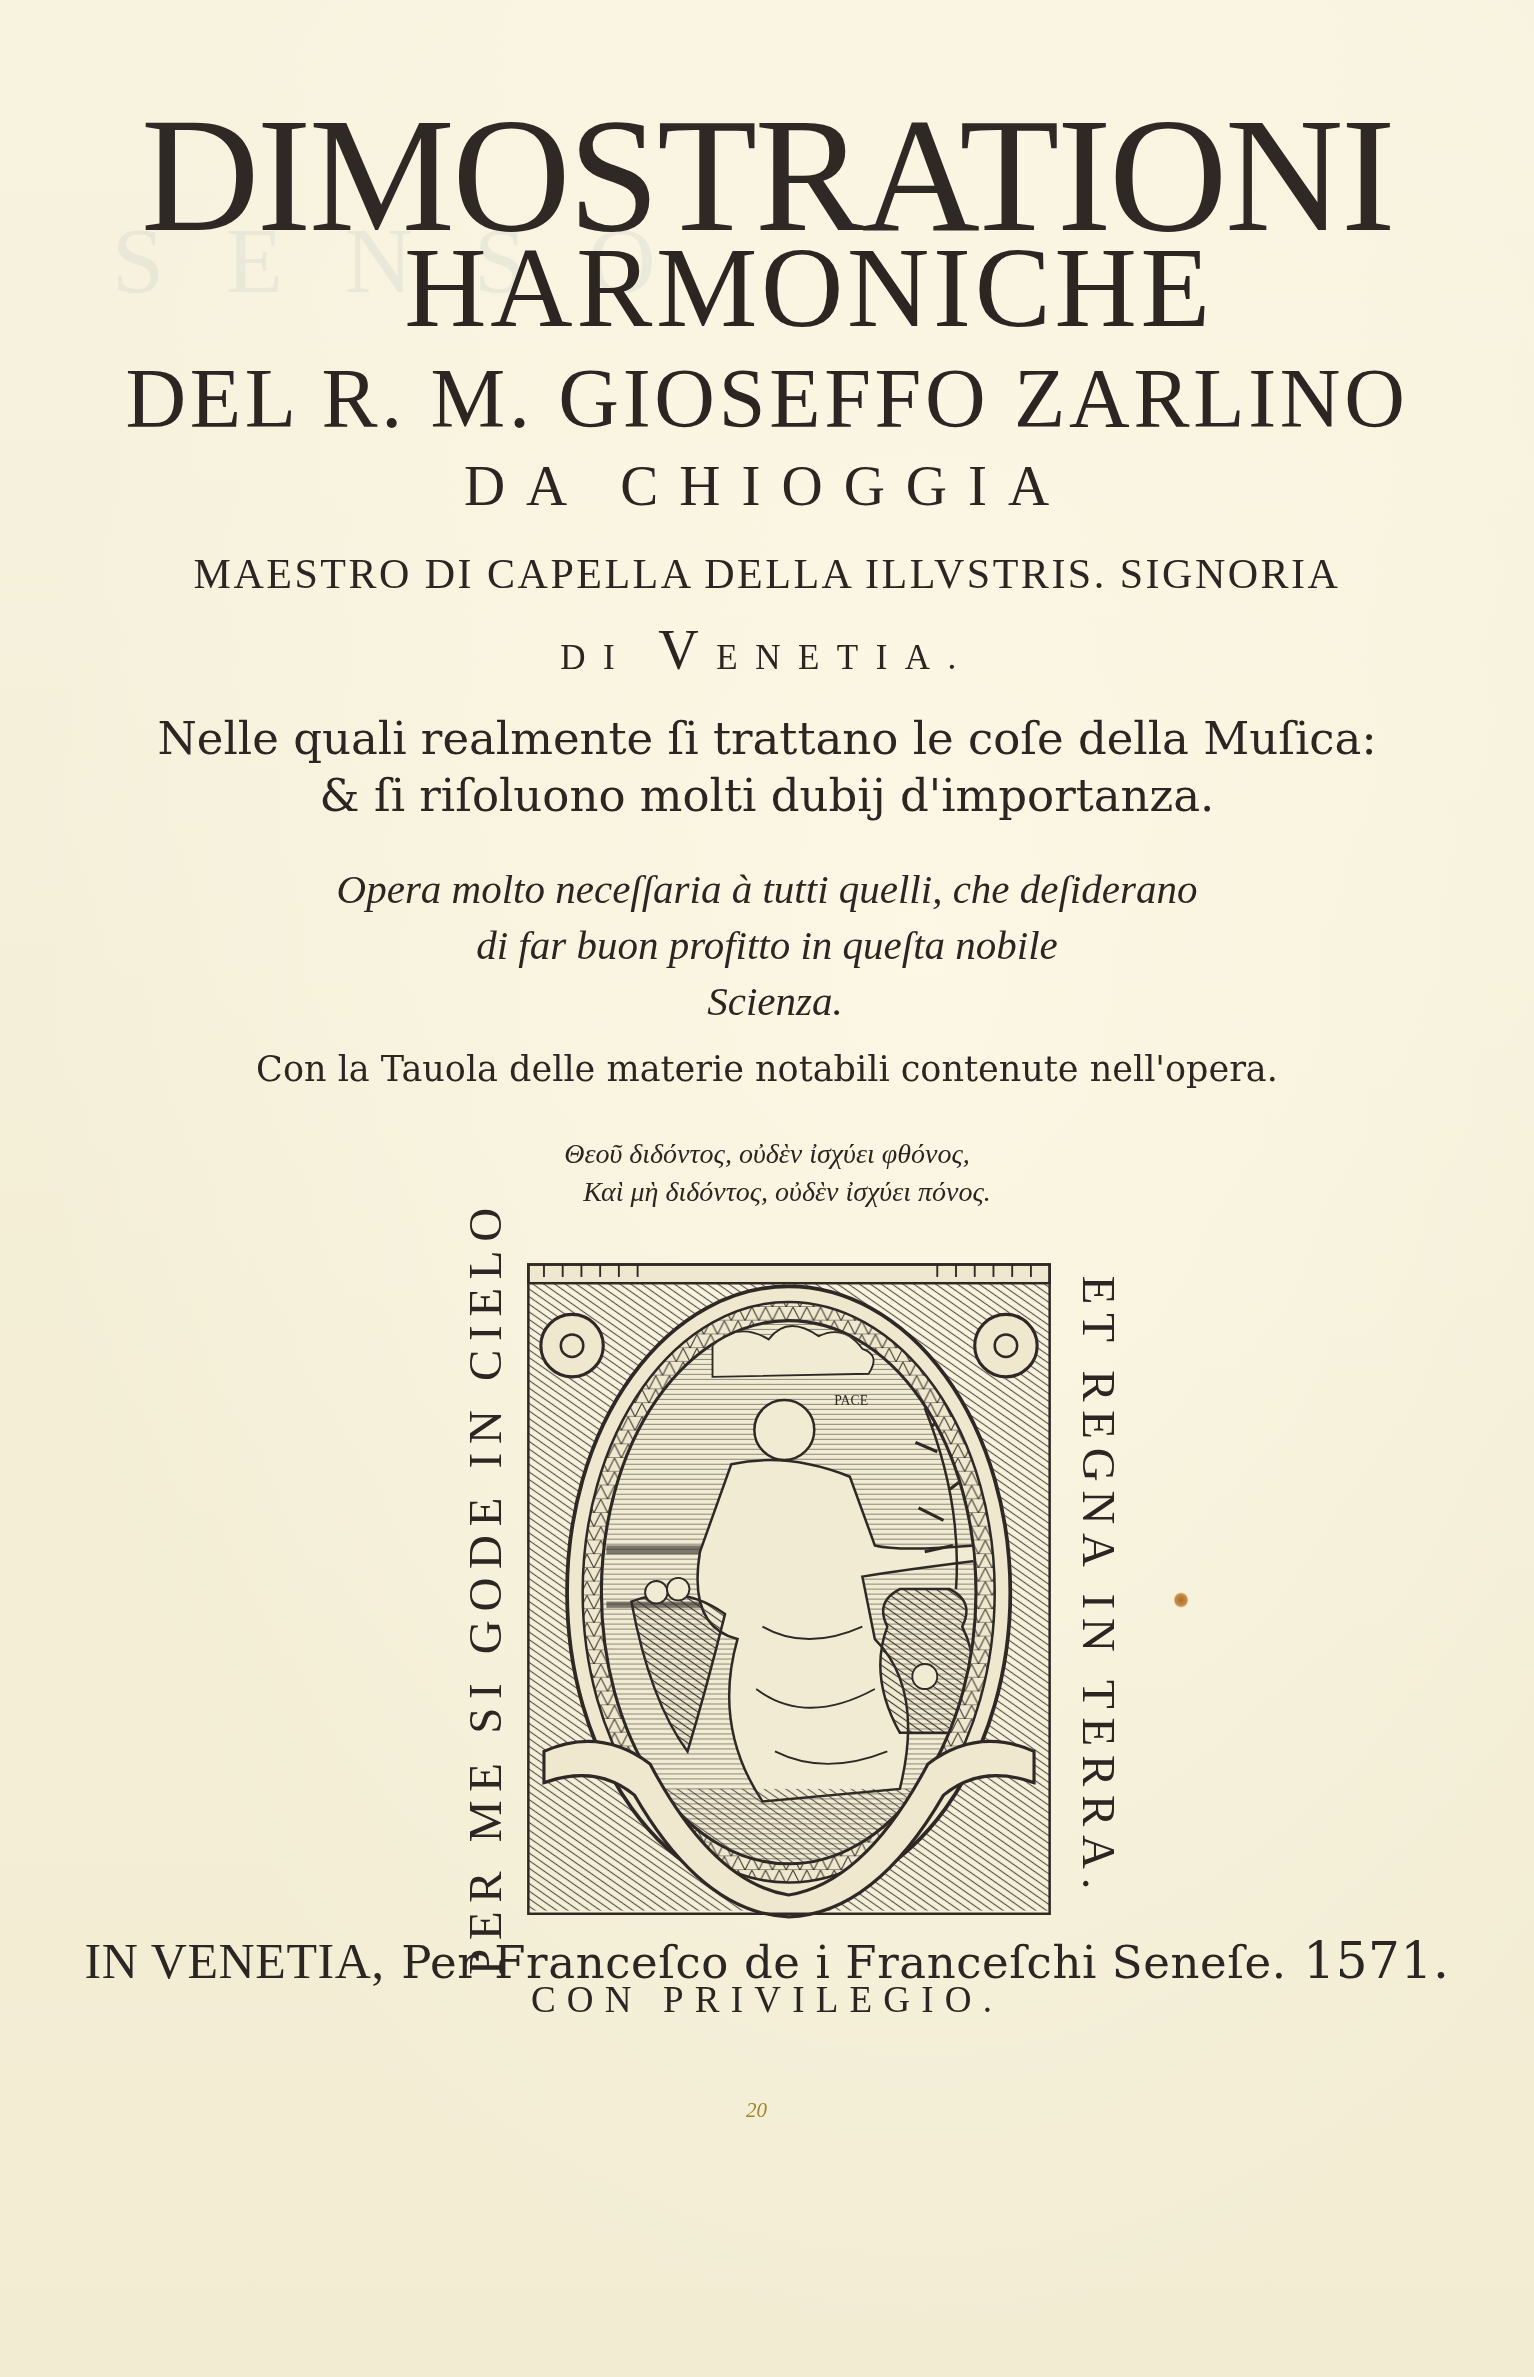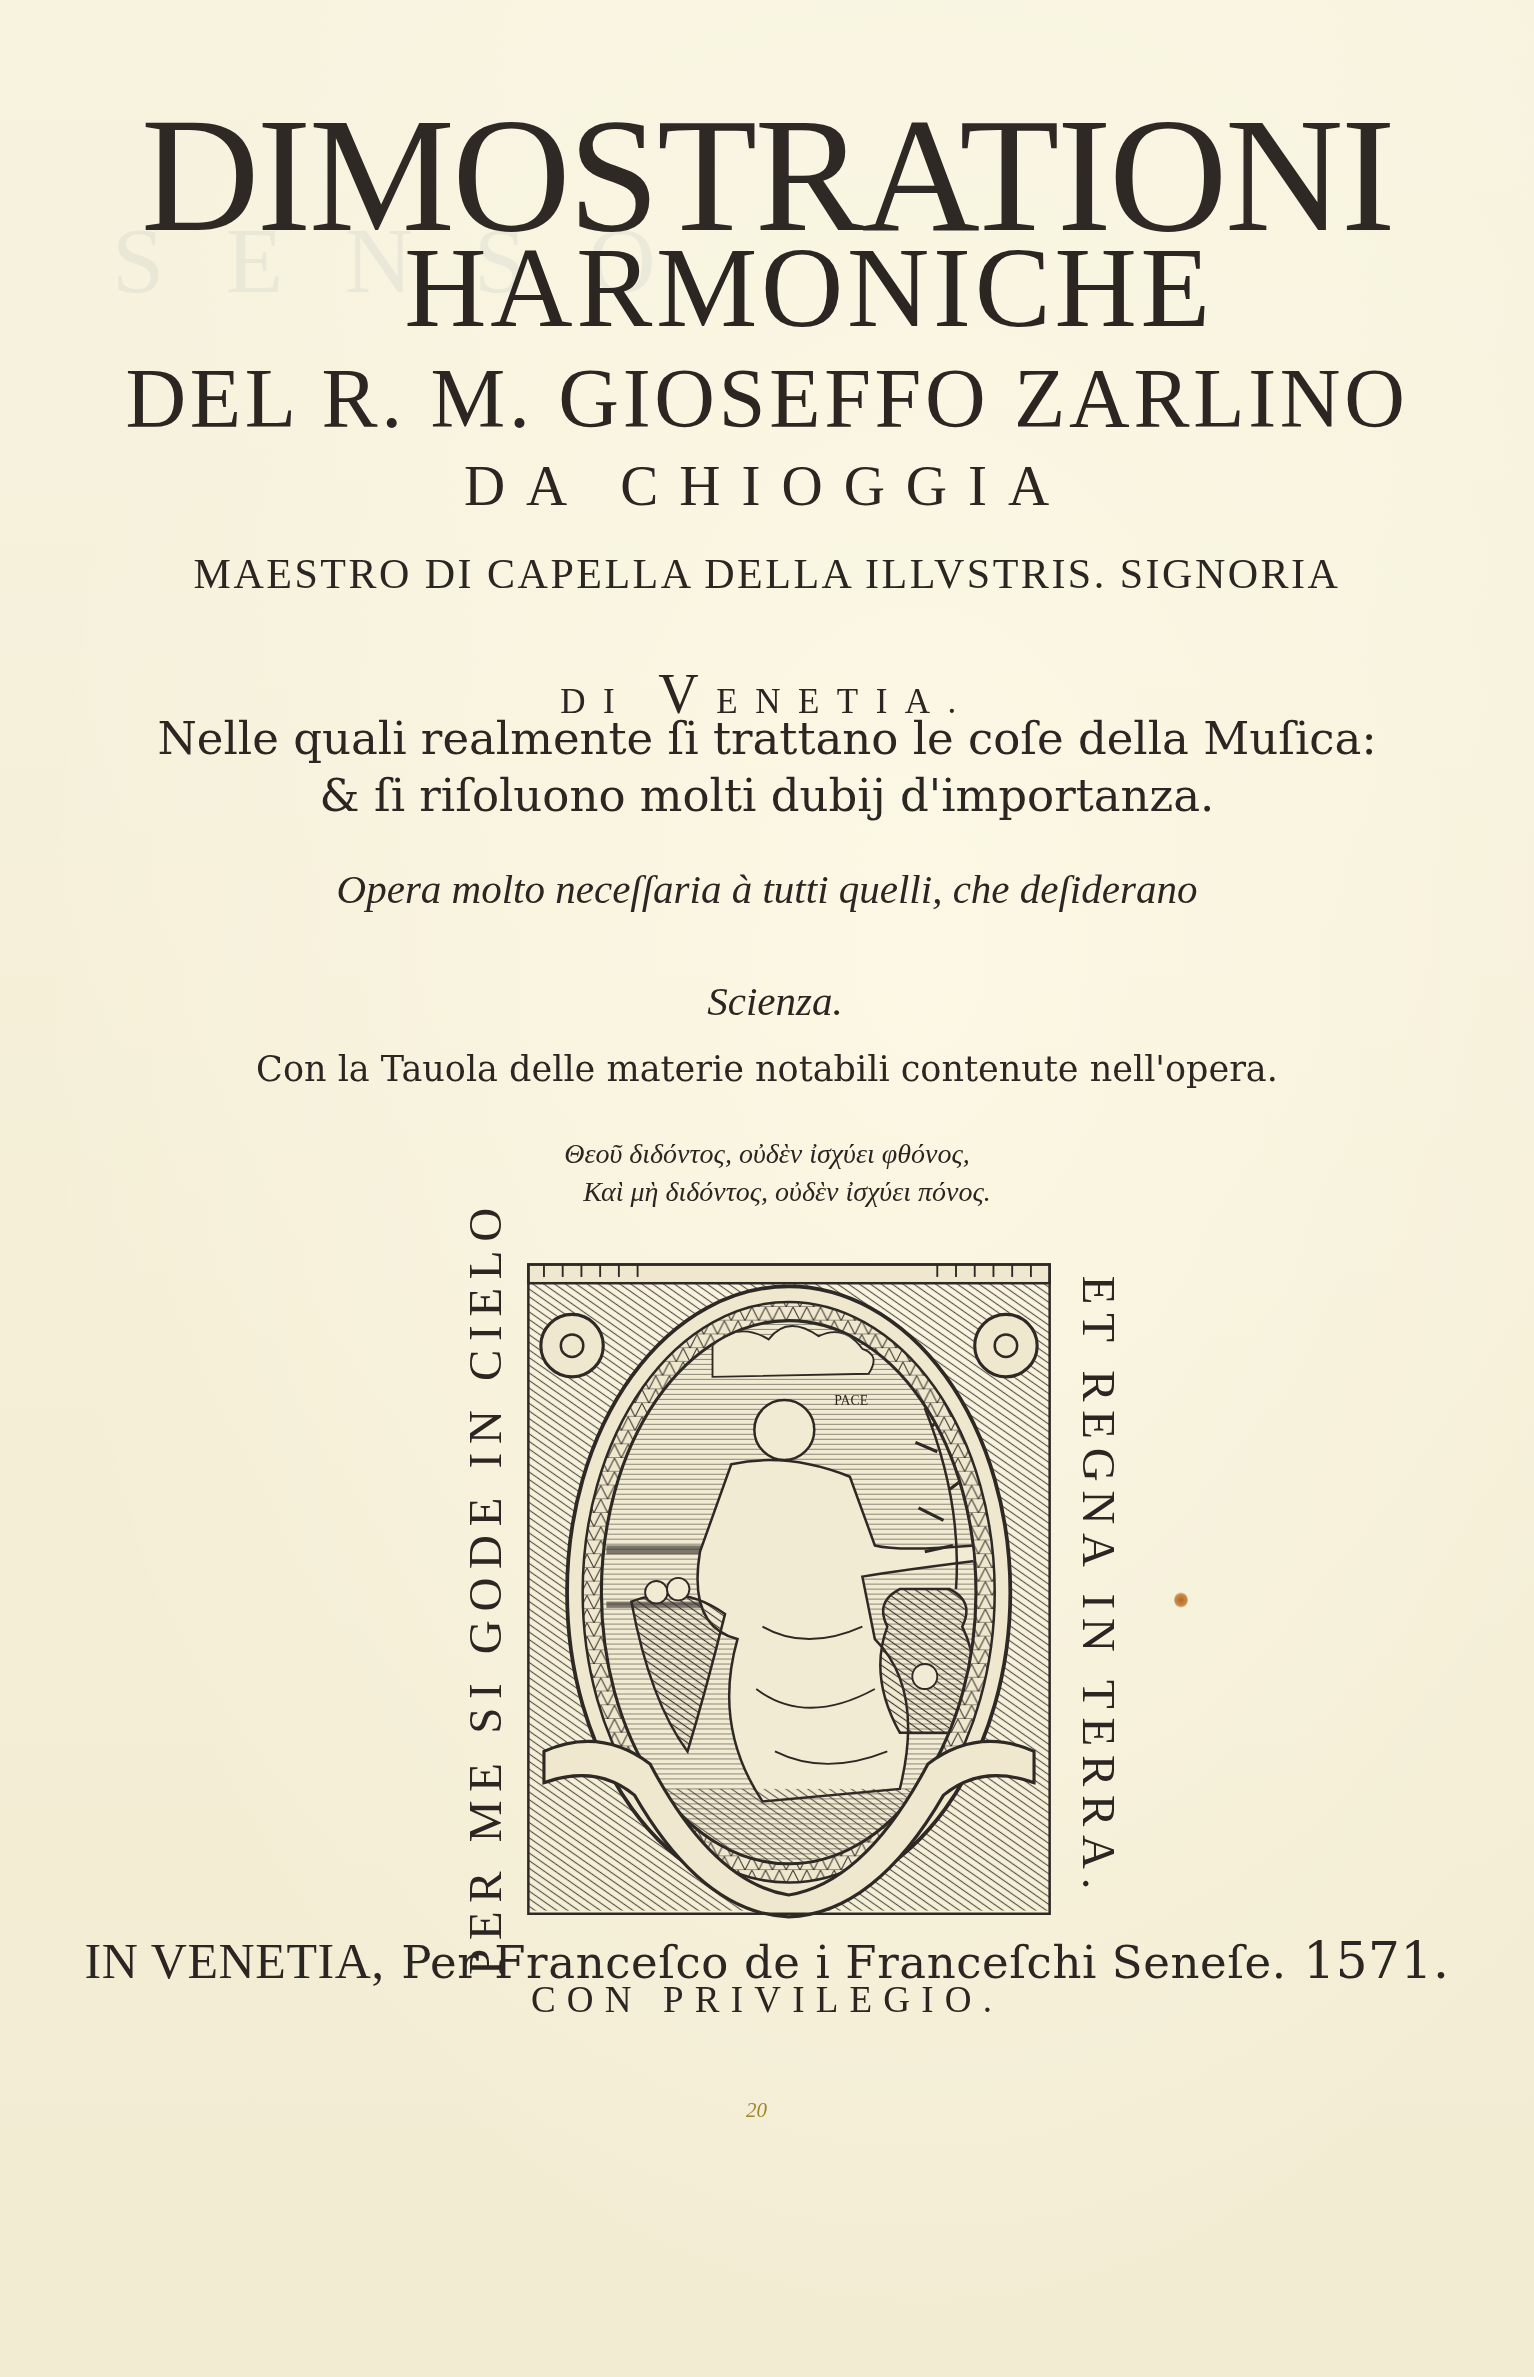--- a/index.html
+++ b/index.html
@@ -20,21 +20,21 @@
     position: absolute; color: rgba(120,140,160,0.10);
     font-family: "Liberation Serif", serif; letter-spacing: 19px;
   }
   .line { position: absolute; left: 0; width: 1534px; text-align: center; white-space: nowrap; }
   .caps { font-family: "Liberation Serif", "DejaVu Serif", serif; text-transform: uppercase; }
   .t1 { top: 81px; font-size: 164px; letter-spacing: -2.5px; font-weight: 400; color: #2e2925; }
   .t2 { top: 222px; font-size: 114px; letter-spacing: 3.7px; padding-left: 42px; }
   .t3 { top: 350px; font-size: 84px; letter-spacing: 3.7px; }
   .t4 { top: 453px; font-size: 57px; letter-spacing: 21px; }
   .t5 { top: 550px; font-size: 42px; letter-spacing: 2.5px; }
-  .t6 { top: 618px; font-size: 35px; letter-spacing: 17.5px; margin-top: 44px; }
+  .t6 { top: 618px; font-size: 35px; letter-spacing: 17.5px; }
   .t6 .big { font-size: 56px; letter-spacing: 17.5px; }
   .t7 { top: 712px; font-size: 45px; }
   .t8 { top: 769px; font-size: 45px; }
   .it { font-family: "Liberation Serif", serif; font-style: italic; }
   .t9 { top: 865px; font-size: 41px; }
   .t10 { top: 921px; font-size: 41px; }
   .t11 { top: 977px; font-size: 41px; padding-left: 8px; }
   .t12 { top: 1049px; font-size: 35px; }
   .greek { font-family: Liberation Serif, serif; font-style: italic; font-size: 28px; }
   .t13 { top: 1138px; }
@@ -81,20 +81,21 @@
   <div class="line caps t5">MAESTRO DI CAPELLA DELLA ILLVSTRIS. SIGNORIA</div>
   <div class="line caps t6">
     <span>DI</span>
     <span class="big">V</span><span>ENETIA.</span>
   </div>
 
   <div class="line t7">Nelle quali realmente ſi trattano le coſe della Muſica:</div>
   <div class="line t8">&amp; ſi riſoluono molti dubij d'importanza.</div>
 
   <div class="line it t9">Opera molto neceſſaria à tutti quelli, che deſiderano</div>
+  <div class="line it t10">di far buon profitto in queſta nobile</div>
   <div class="line it t11">Scienza.</div>
 
   <div class="line t12">Con la Tauola delle materie notabili contenute nell'opera.</div>
 
   <div class="line greek t13">Θεοῦ διδόντος, οὐδὲν ἰσχύει φθόνος,</div>
   <div class="line greek t14">Καὶ μὴ διδόντος, οὐδὲν ἰσχύει πόνος.</div>
 
   <div class="vert left">
     <span>PER ME SI GODE IN CIELO</span>
   </div>

